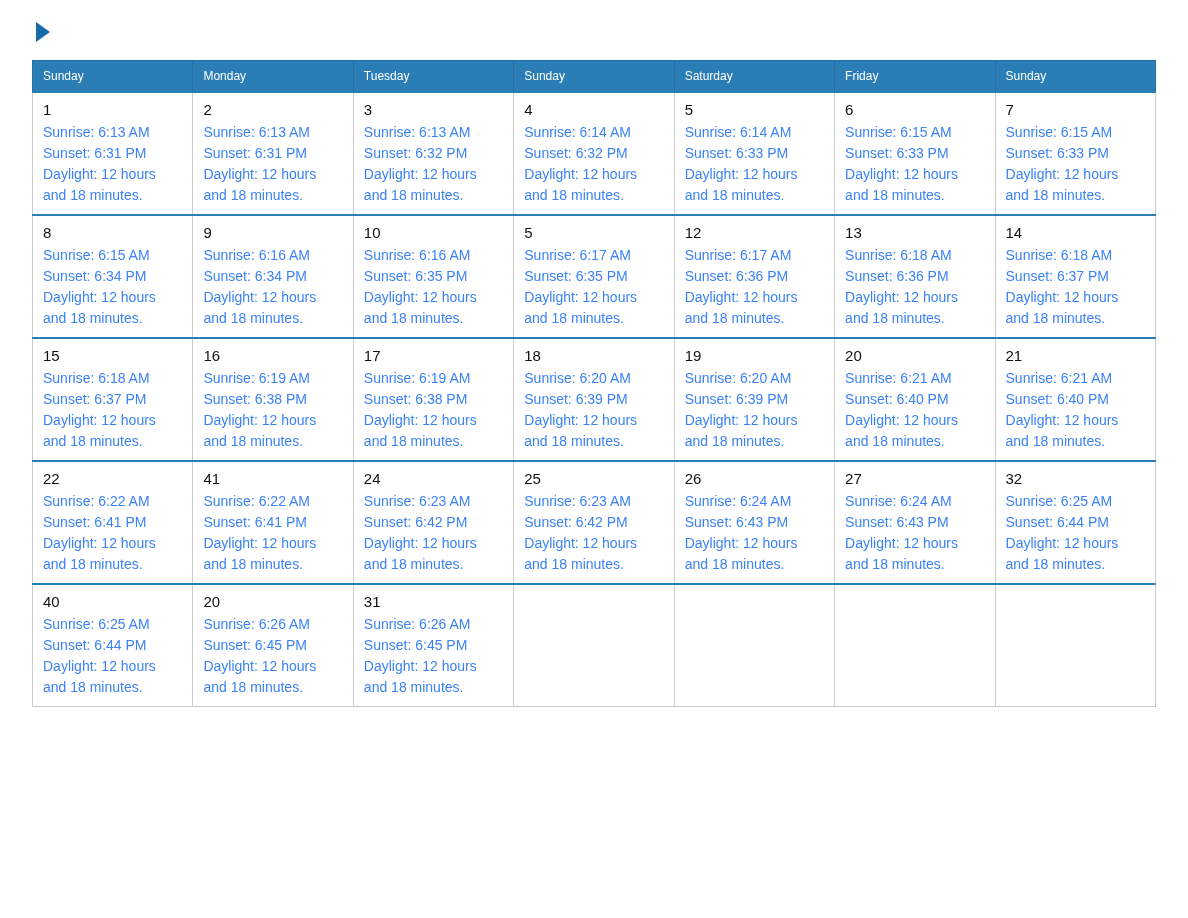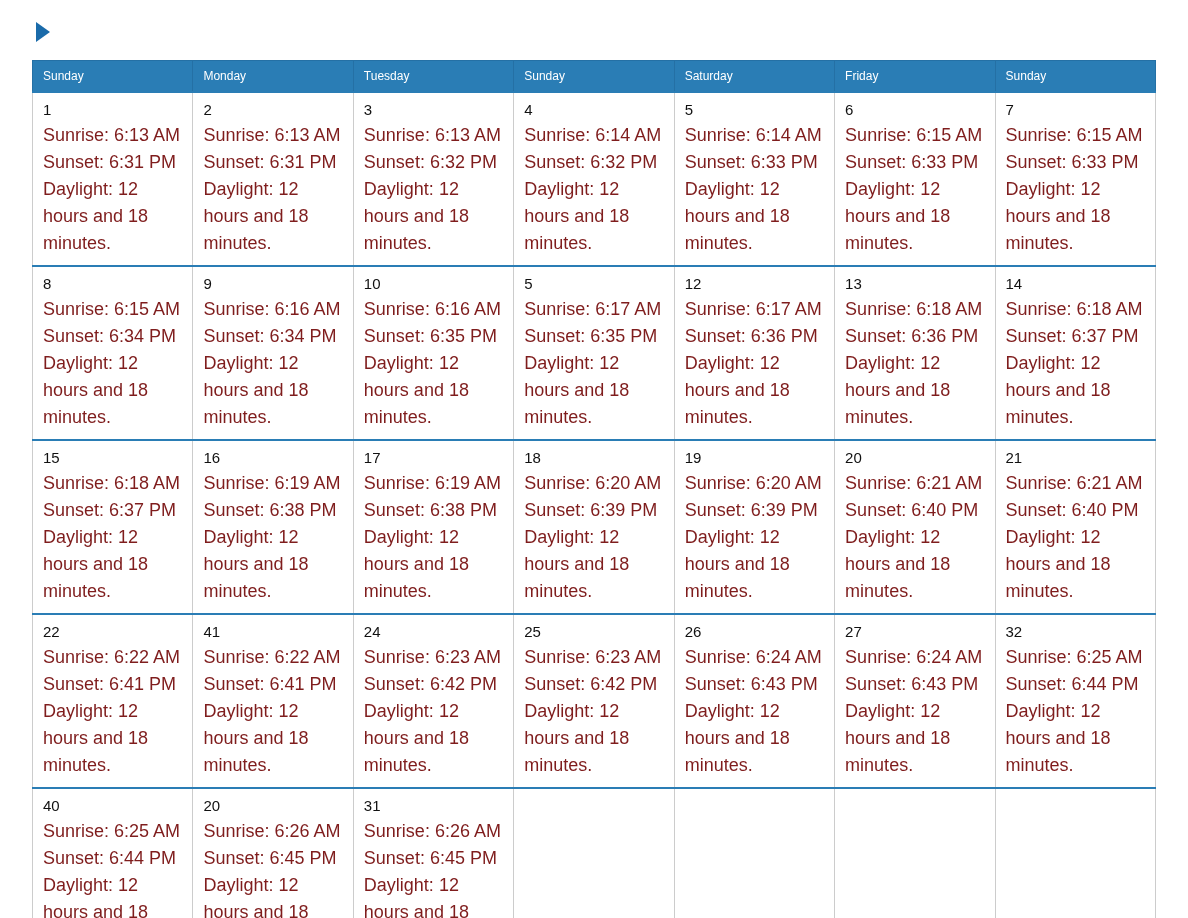--- a/index.html
+++ b/index.html
@@ -85,23 +85,23 @@
       min-height: 100px;
     }
     .calendar td .day-num {
       font-size: 15px;
       font-weight: normal;
       display: block;
       margin-bottom: 4px;
       color: #111;
     }
     .calendar td .day-info {
-      font-size: 18px;
+      font-size: 14px;
       line-height: 1.5;
-      color: #7f1d1d;
+      color: #3b82f6;
     }
     .calendar tr {
       border-bottom: 2px solid #2a7db5;
     }
     .calendar tbody tr:last-child {
       border-bottom: 1px solid #ccc;
     }
     .empty-cell {
       background: #fff;
     }

